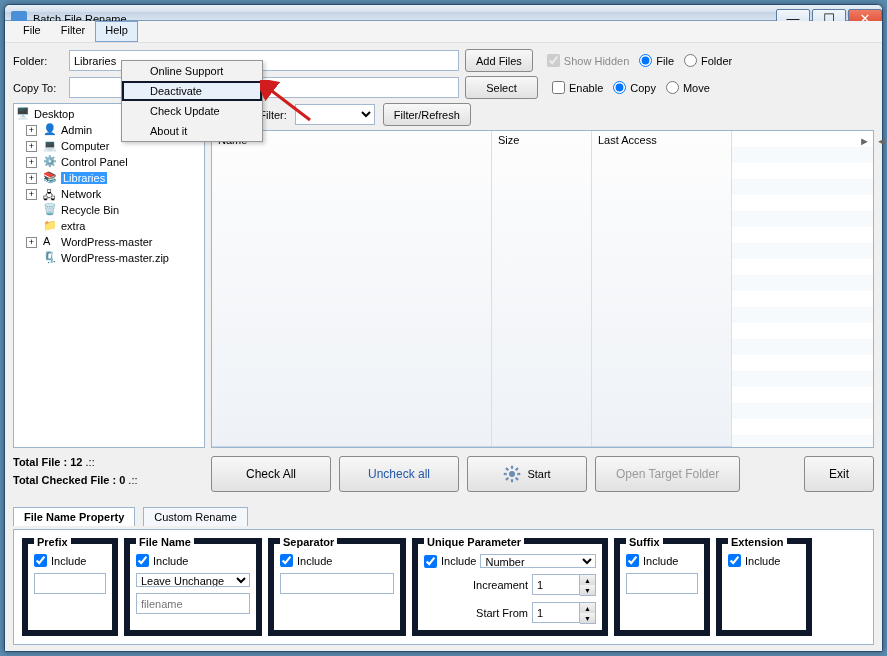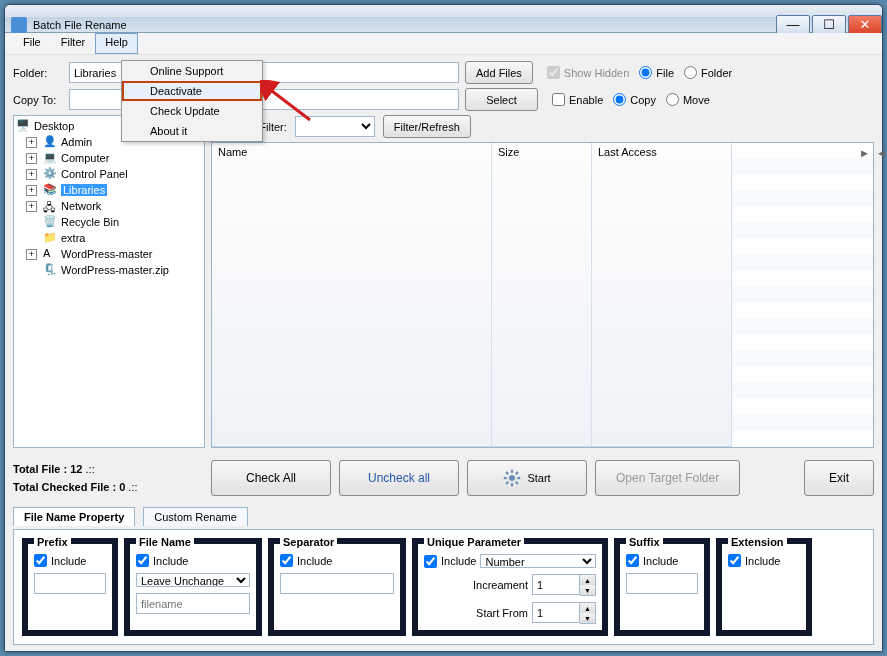--- a/index.html
+++ b/index.html
@@ -1,38 +1,38 @@
 <!DOCTYPE html>
 <html><head>
 <meta charset="utf-8">
 <style>
 * { box-sizing: border-box; margin: 0; padding: 0; font-family: "Segoe UI", Tahoma, sans-serif; font-size: 11px; }
 body { background: #5b8bb0; padding: 4px; width: 887px; height: 656px; overflow: hidden; position: relative; }
 
 
 .window { width: 879px; height: 648px; background: #fff; border: 1px solid #254b6e; border-radius: 6px 6px 2px 2px; box-shadow: 0 0 6px rgba(0,0,0,.4); display:flex; flex-direction:column;}
-.titlebar { height: 28px; background: linear-gradient(to bottom, #e9eff5 0%, #d6e1ee 45%, #c3d3e5 46%, #d7e2ef 100%); border-bottom:1px solid #7f9db9; display:flex; align-items:center; padding:12px 0 0 6px; border-radius:5px 5px 0 0;}
+.titlebar { height: 16px; background: linear-gradient(to bottom, #e9eff5 0%, #d6e1ee 45%, #c3d3e5 46%, #d7e2ef 100%); border-bottom:1px solid #7f9db9; display:flex; align-items:center; padding:12px 0 0 6px; border-radius:5px 5px 0 0;}
 .titlebar .app-icon{width:16px;height:16px;background:#4a90d9;border-radius:2px;margin-right:6px}
 .titlebar .title{color:#000}
 .titlebar .ctrls{margin-left:auto;display:flex}
 .titlebar .ctrls div{width:34px;height:20px;margin-left:2px;border:1px solid #5a7ca3;border-radius:2px;display:flex;align-items:center;justify-content:center}
 .ctrl-min{background:linear-gradient(#f3f7fb,#d2dfee)}
 .ctrl-max{background:linear-gradient(#f3f7fb,#d2dfee)}
 .ctrl-close{background:linear-gradient(#f17a64,#d94325);color:#fff}
 .ctrl-min span,.ctrl-max span,.ctrl-close span{font-size:13px;line-height:1}
 
 
 .menubar{height:22px;display:flex;align-items:stretch;padding:0 8px;border-bottom:1px solid #e0e0e0;background:#f4f4f4}
 .menubar .mitem{padding:3px 10px;cursor:default}
 .menubar .mitem.active{background:#e3eefb;border:1px solid #7da2ce;padding:2px 9px}
 
 
 .dropdown{position:absolute;left:121px;top:60px;width:142px;background:#f2f2f2;border:1px solid #969696;box-shadow:2px 2px 4px rgba(0,0,0,.2);z-index:50}
 .dropdown .ditem{padding:4px 4px 4px 28px;cursor:default}
-.dd-hl{border:2px solid #c2410c;padding:2px 2px 2px 26px !important;background:#e8f0fa}
+.dd-hl{border:2px solid #0f172a;padding:2px 2px 2px 26px !important;background:#e8f0fa}
 
 
 .arrow-svg{position:absolute;left:260px;top:80px;z-index:60;pointer-events:none}
 
 
 .body{flex:1;padding:6px 8px 6px 8px;display:flex;flex-direction:column;gap:4px;background:#f0f0f0}
 
 .row{display:flex;align-items:center;gap:6px}
 .lbl{width:50px}
 
@@ -65,21 +65,21 @@
 .grid{flex:1;border:1px solid #9db4cd;background:#4d7c0f;display:flex;flex-direction:row;min-height:0}
 .ghead{display:flex;background:linear-gradient(#fdfdfd,#eef2f7);border-bottom:1px solid #c9d6e6}
 .gcol{padding:3px 6px;border-right:1px solid #d6e0ec}
 .gbody{flex:1;background:repeating-linear-gradient(#fff,#fff 16px,#f7fafd 16px,#f7fafd 32px)}
 .gscroll{height:17px;background:#efefef;border-top:1px solid #cfcfcf;position:relative}
 .gscroll .track{position:absolute;left:17px;right:17px;top:1px;bottom:1px;background:linear-gradient(#f4f4f4,#e0e0e0);border:1px solid #c4c4c4;border-radius:2px}
 .gscroll .larr,.gscroll .rarr{position:absolute;top:0;width:17px;height:17px;display:flex;align-items:center;justify-content:center;color:#666}
 .gscroll .larr{left:0}.gscroll .rarr{right:0}
 
 
-.statsrow{display:flex;align-items:center;gap:6px;margin-top:4px;height:44px}
+.statsrow{display:flex;align-items:flex-start;gap:6px;margin-top:4px;height:44px}
 .statsrow .stats{width:192px;display:flex;flex-direction:column;gap:6px;font-size:11px}
 .statsrow .actions{flex:1;display:flex;gap:8px;align-items:center;justify-content:flex-start;border:0}
 .statsrow .actions .btn.big{flex:0 0 auto;min-width:120px}
 .gear-icon{width:18px;height:18px;margin-right:6px}
 
 
 .tabs{display:flex;gap:8px;margin-top:2px}
 .tab{padding:3px 10px;border:1px solid #9db4cd;border-bottom:none;background:#f4f7fb;position:relative;top:1px}
 .tab.active{background:#fff;font-weight:bold}
 .tabpanel{border:1px solid #9db4cd;background:#fff;padding:8px;display:flex;gap:6px}

